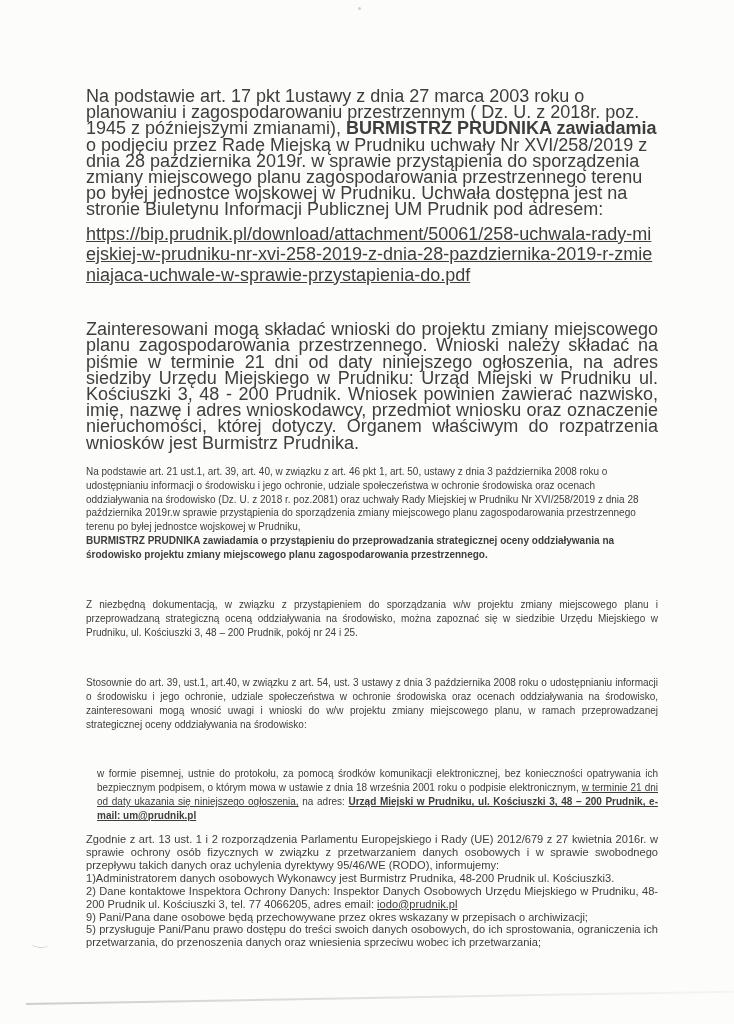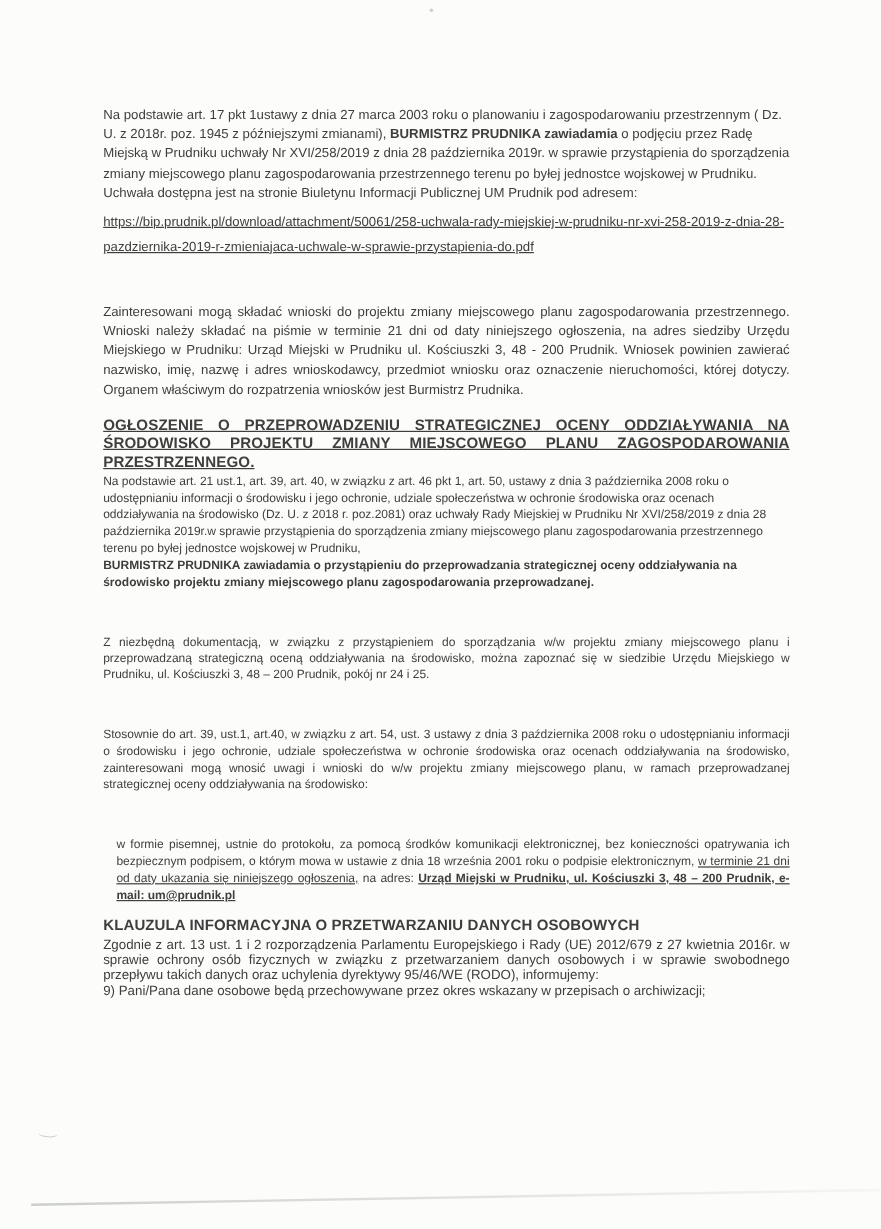--- a/index.html
+++ b/index.html
@@ -24,21 +24,21 @@
 
   
   .h1 {
     font-size: 13px; font-weight: bold;
     text-decoration: underline;
     text-align: justify;
     line-height: 17.5px;
     letter-spacing: 0.15px;
     margin-bottom: 2px;
   }
-  .s1 { font-size: 11px; line-height: 16.2px; }
+  .s1 { font-size: 18px; line-height: 16.2px; }
   .just { text-align: justify; margin-top: 36px; }
   .link-para { line-height: 20.5px; margin: 6px 0 1px 0; }
   .doclink {
     color: var(--text-color, #3e3e3e);
     text-decoration: underline;
     word-break: break-all;
     overflow-wrap: anywhere;
     cursor: pointer;
   }
 
@@ -105,32 +105,33 @@
 
   <div class="content">
 
     <section>
       <p class="s1"><span>Na podstawie art. 17 pkt 1ustawy z dnia 27 marca 2003 roku o planowaniu i zagospodarowaniu przestrzennym ( Dz. U. z 2018r.  poz. 1945  z późniejszymi zmianami), </span><span class="bold">BURMISTRZ  PRUDNIKA zawiadamia</span><span> o podjęciu przez Radę Miejską  w Prudniku  uchwały Nr XVI/258/2019 z dnia 28 października 2019r. w sprawie przystąpienia do sporządzenia zmiany miejscowego planu zagospodarowania przestrzennego terenu po byłej jednostce wojskowej w Prudniku. Uchwała dostępna jest na stronie Biuletynu Informacji Publicznej UM Prudnik pod adresem:</span></p>
       <p class="s1 link-para"><a class="doclink">https://bip.prudnik.pl/download/attachment/50061/258-uchwala-rady-miejskiej-w-prudniku-nr-xvi-258-2019-z-dnia-28-pazdziernika-2019-r-zmieniajaca-uchwale-w-sprawie-przystapienia-do.pdf</a></p>
       <p class="s1 just">Zainteresowani mogą składać wnioski do projektu zmiany miejscowego planu zagospodarowania przestrzennego. Wnioski należy składać na piśmie w terminie 21 dni od daty niniejszego ogłoszenia, na adres siedziby Urzędu Miejskiego w Prudniku:  Urząd Miejski w Prudniku ul. Kościuszki 3, 48 - 200 Prudnik. Wniosek powinien zawierać nazwisko, imię, nazwę i adres wnioskodawcy, przedmiot wniosku oraz oznaczenie nieruchomości, której dotyczy. Organem właściwym do rozpatrzenia wniosków jest Burmistrz Prudnika.</p>
     </section>
 
     <section class="sec2">
-      <h2 class="h2">OGŁOSZENIE O PRZEPROWADZENIU STRATEGICZNEJ OCENY ODDZIAŁYWANIA NA ŚRODOWISKO PROJEKTU ZMIANY MIEJSCOWEGO PLANU ZAGOSPODAROWANIA PRZESTRZENNEGO.</h2>
       <p class="s2">Na podstawie art. 21 ust.1, art. 39, art. 40, w związku z art. 46 pkt 1, art. 50, ustawy z dnia 3 października 2008 roku o udostępnianiu informacji o środowisku i jego ochronie, udziale społeczeństwa w ochronie środowiska oraz ocenach oddziaływania na środowisko (Dz. U. z 2018 r. poz.2081) oraz uchwały Rady Miejskiej w Prudniku Nr XVI/258/2019 z dnia 28 października 2019r.w sprawie przystąpienia do sporządzenia zmiany miejscowego planu zagospodarowania przestrzennego terenu po byłej jednostce wojskowej w Prudniku,</p>
-      <p class="s2 bold">BURMISTRZ PRUDNIKA zawiadamia o przystąpieniu do przeprowadzania strategicznej oceny oddziaływania na środowisko projektu zmiany miejscowego planu zagospodarowania przeprowadzanej.</p>
+      <p class="s2 bold">BURMISTRZ PRUDNIKA zawiadamia o przystąpieniu do przeprowadzania strategicznej oceny oddziaływania na środowisko projektu zmiany miejscowego planu zagospodarowania przestrzennego.</p>
       <p class="s2 just">Z niezbędną dokumentacją, w związku z przystąpieniem do sporządzania  w/w projektu zmiany miejscowego planu i przeprowadzaną strategiczną oceną oddziaływania na środowisko, można zapoznać się w siedzibie Urzędu Miejskiego w Prudniku, ul. Kościuszki 3, 48 – 200 Prudnik, pokój nr 24 i 25.</p>
       <p class="s2 just">Stosownie do art. 39, ust.1, art.40, w związku z art. 54, ust. 3 ustawy z dnia 3 października 2008 roku o udostępnianiu informacji o środowisku i jego ochronie, udziale społeczeństwa w ochronie środowiska oraz ocenach oddziaływania na środowisko, zainteresowani mogą wnosić uwagi  i wnioski do w/w projektu zmiany miejscowego planu, w ramach przeprowadzanej strategicznej oceny oddziaływania na środowisko:</p>
       <p class="s2 just indent"><span>w formie pisemnej, ustnie do protokołu, za pomocą środków komunikacji elektronicznej, bez konieczności opatrywania ich bezpiecznym podpisem, o którym mowa w ustawie z dnia 18 września 2001 roku o podpisie elektronicznym,  </span><span class="uline">w terminie 21 dni od daty ukazania się niniejszego ogłoszenia,</span><span> na adres: </span><span class="bold uline">Urząd Miejski w Prudniku, ul. Kościuszki 3, 48 – 200 Prudnik, e-mail: um@prudnik.pl</span></p>
     </section>
 
     <section class="rodo">
-      <h3 class="rodo-h">KLAUZULA INFORMACYJNA O PRZETWARZANIU  DANYCH OSOBOWYCH</h3>
       <p>Zgodnie z art. 13 ust. 1 i 2 rozporządzenia Parlamentu Europejskiego i Rady (UE) 2012/679 z 27 kwietnia 2016r. w sprawie ochrony osób fizycznych w związku z przetwarzaniem danych osobowych i w sprawie swobodnego przepływu takich danych oraz uchylenia dyrektywy 95/46/WE (RODO), informujemy:</p>
+      <p>1)Administratorem danych osobowych Wykonawcy jest Burmistrz Prudnika, 48-200 Prudnik ul. Kościuszki3.</p>
+      <p><span>2) Dane kontaktowe Inspektora Ochrony Danych: Inspektor Danych Osobowych Urzędu Miejskiego w Prudniku, 48-200 Prudnik ul. Kościuszki 3, tel. 77 4066205, adres email: </span><a class="doclink">iodo@prudnik.pl</a></p>
       <p>9) Pani/Pana dane osobowe będą przechowywane przez okres wskazany w przepisach o archiwizacji;</p>
+      <p>5) przysługuje Pani/Panu prawo dostępu do treści swoich danych osobowych, do ich sprostowania, ograniczenia ich przetwarzania, do przenoszenia danych oraz wniesienia sprzeciwu wobec  ich przetwarzania;</p>
     </section>
 
   </div>
 
   <div class="artifact-mark-bl"></div>
   <div class="artifact-bottom-line"></div>
 
 </div>
 
 </body></html>

